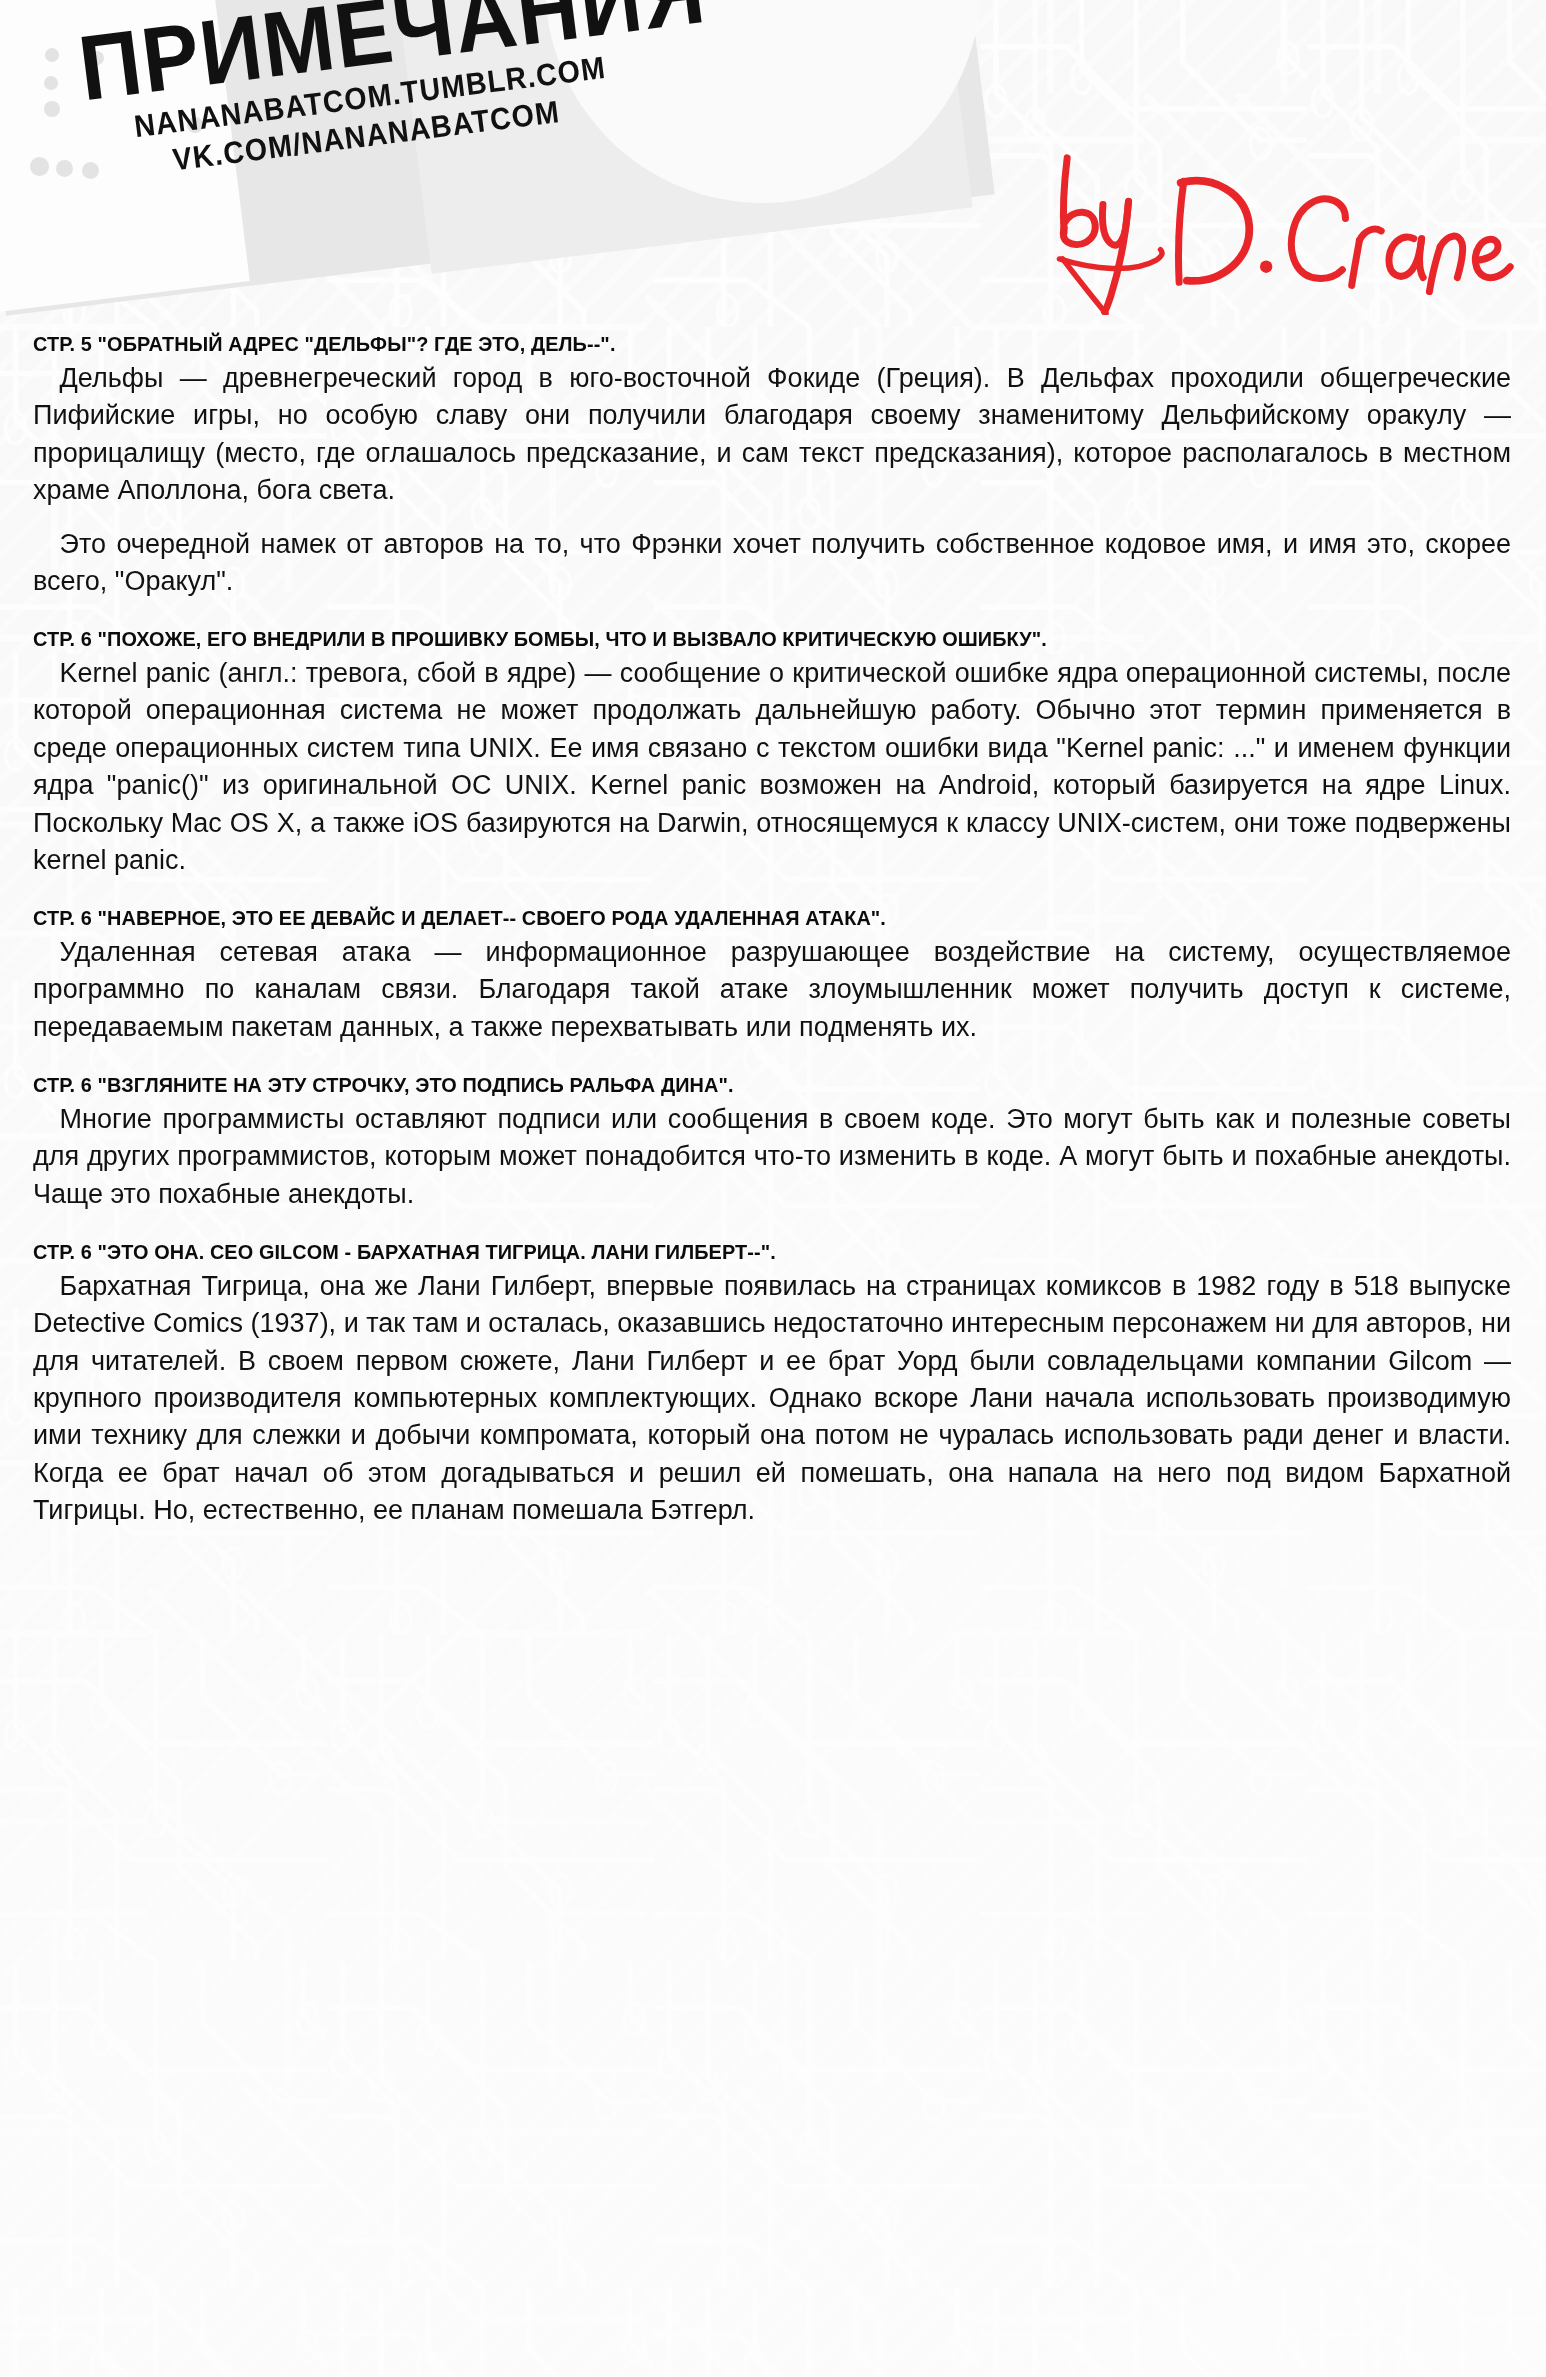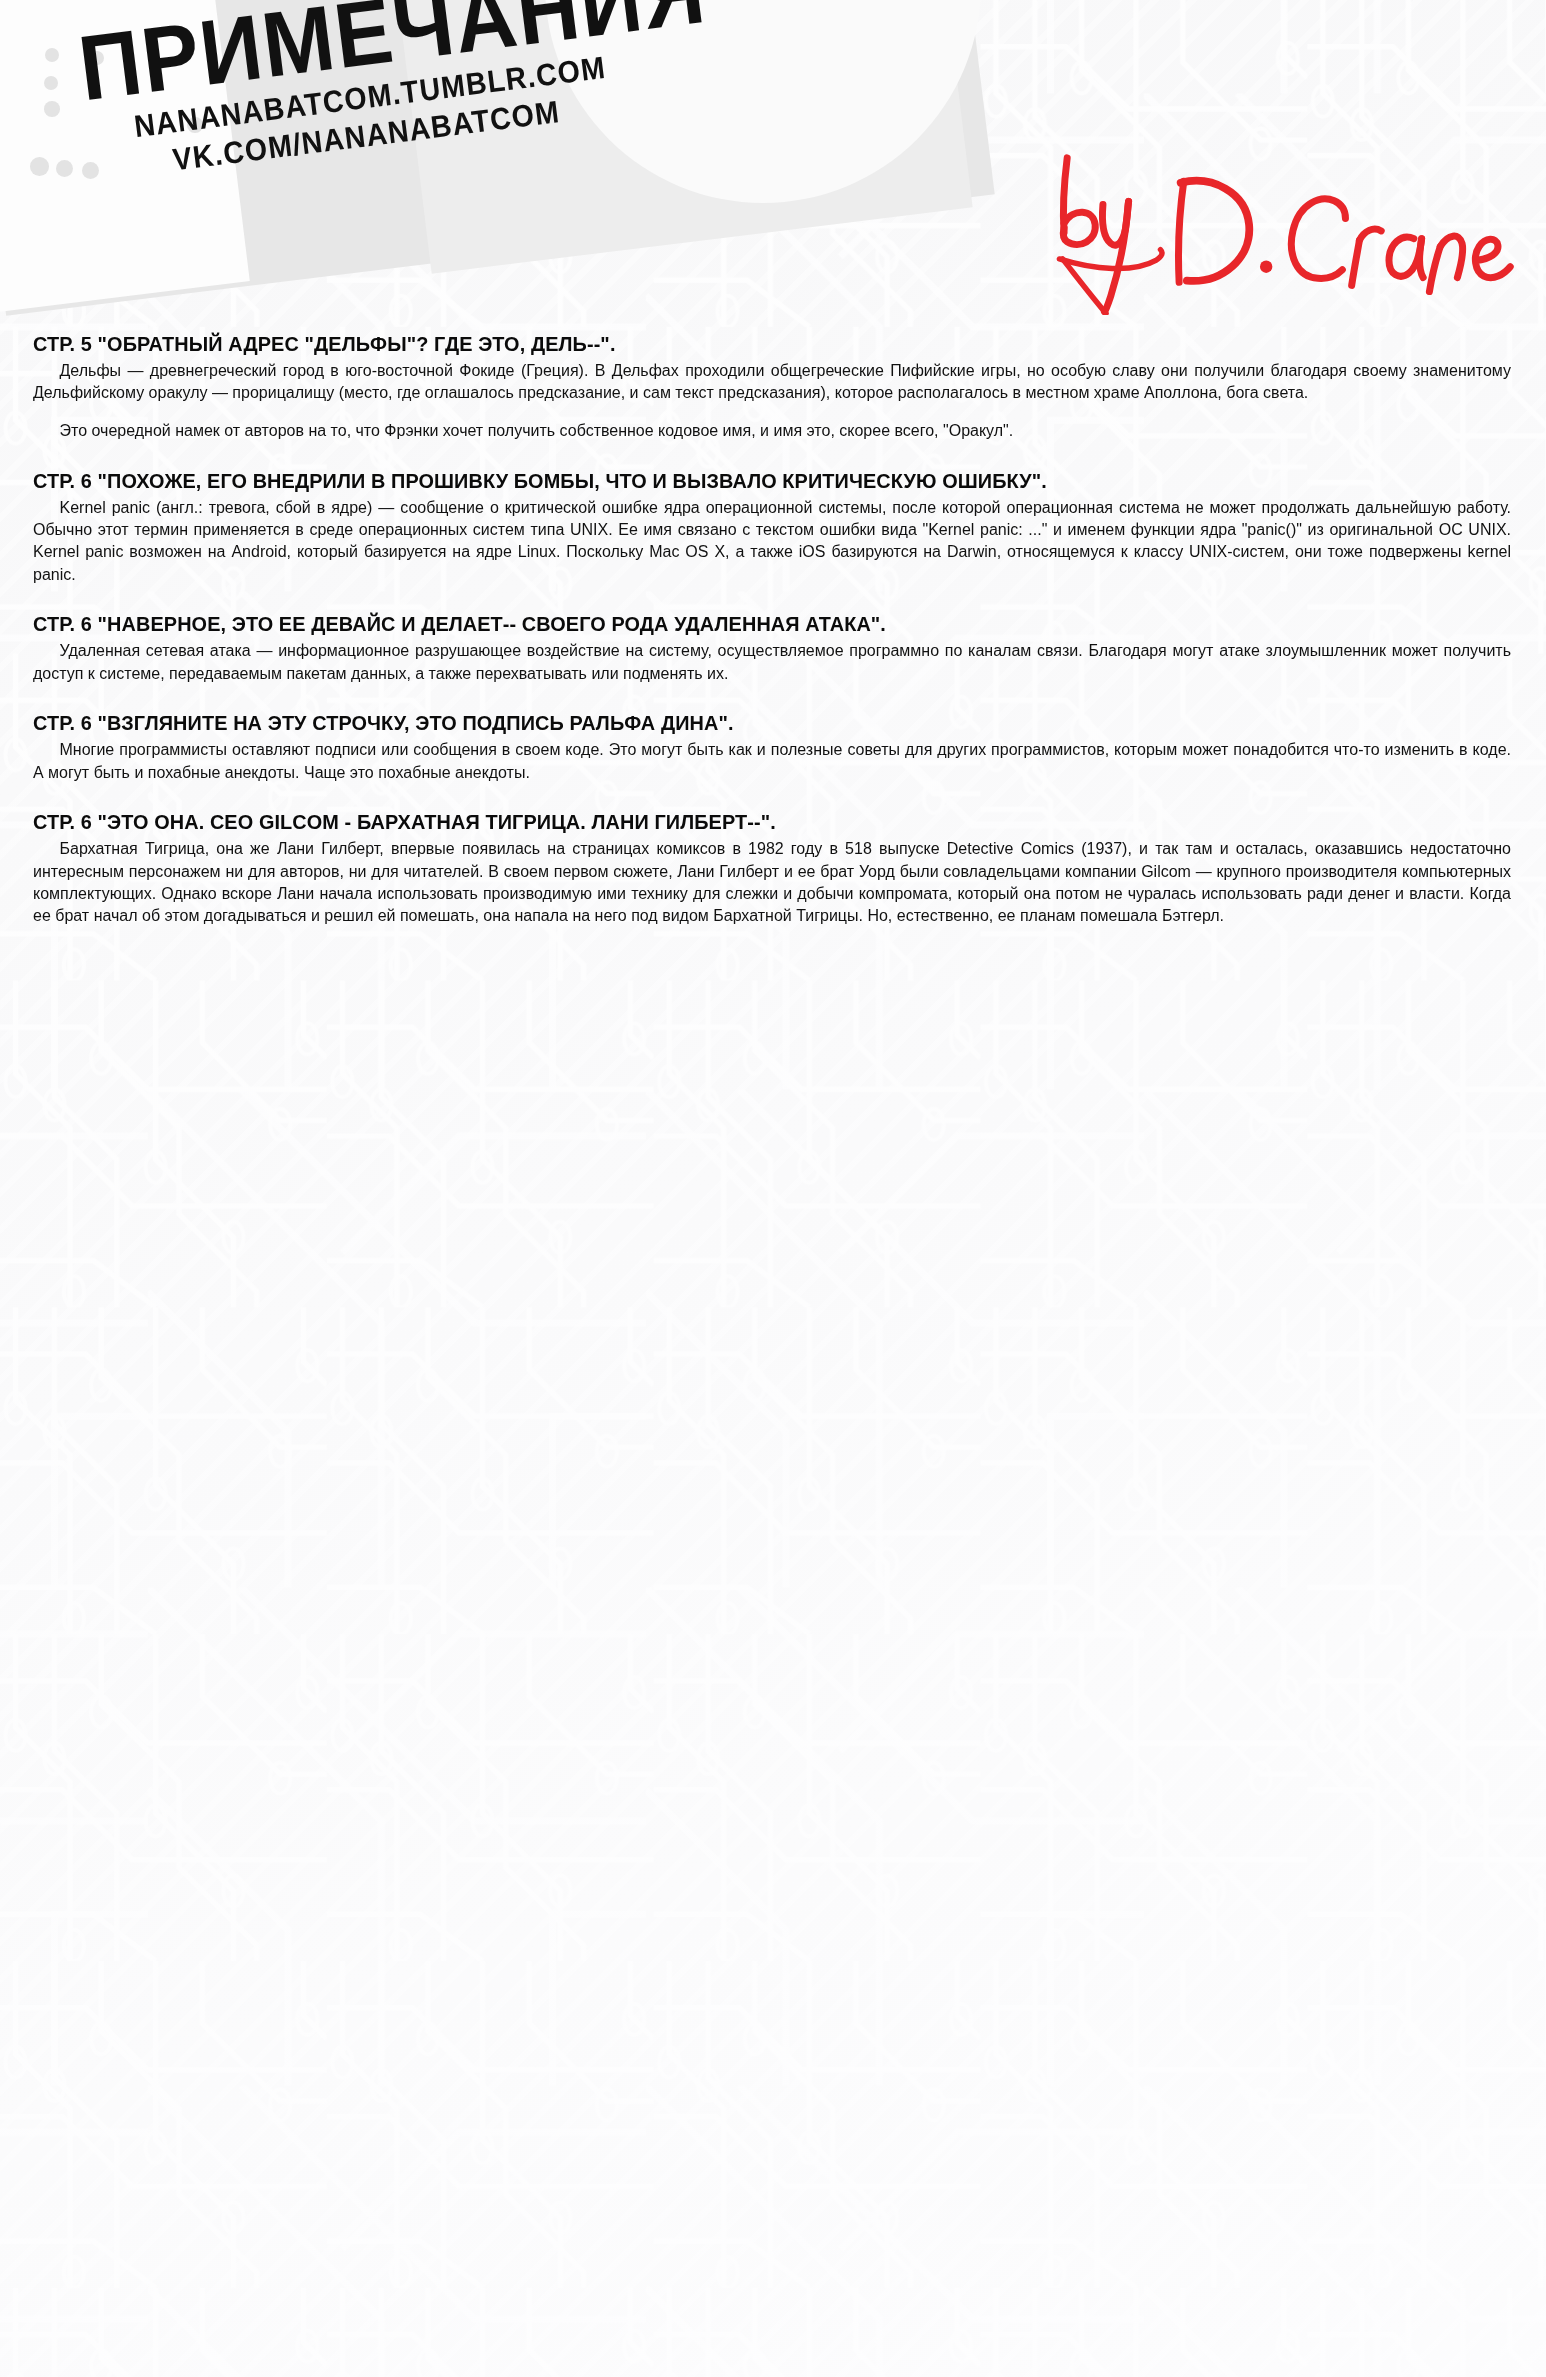--- a/index.html
+++ b/index.html
@@ -178,21 +178,21 @@
     line-height: 1.38;
     letter-spacing: 0.1px;
     color: #0b0b0b;
     transform: scaleX(0.965);
     transform-origin: left center;
   }
 
   .section-body {
     margin: 0;
     font-family: "Liberation Sans", "DejaVu Sans", sans-serif;
-    font-size: 16px;
+    font-size: 27px;
     line-height: 1.385;
     color: #111111;
     text-align: justify;
     text-indent: 26.5px;
     text-justify: inter-word;
     hyphens: none;
   }
 
   .section-body + .section-body { margin-top: 16px; }
   .gap-md { height: 20px; }
@@ -316,21 +316,21 @@
 
     <div class="section">
       <div class="section-heading">СТР. 6 "ПОХОЖЕ, ЕГО ВНЕДРИЛИ В ПРОШИВКУ БОМБЫ, ЧТО И ВЫЗВАЛО КРИТИЧЕСКУЮ ОШИБКУ".</div>
       <p class="section-body">Kernel panic (англ.: тревога, сбой в ядре) — сообщение о критической ошибке ядра операционной системы, после которой операционная система не может продолжать дальнейшую работу. Обычно этот термин применяется в среде операционных систем типа UNIX. Ее имя связано с текстом ошибки вида "Kernel panic: ..." и именем функции ядра "panic()" из оригинальной ОС UNIX. Kernel panic возможен на Android, который базируется на ядре Linux. Поскольку Mac OS X, а также iOS базируются на Darwin, относящемуся к классу UNIX-систем, они тоже подвержены kernel panic.</p>
     </div>
 
     <div class="gap-md"></div>
 
     <div class="section">
       <div class="section-heading">СТР. 6 "НАВЕРНОЕ, ЭТО ЕЕ ДЕВАЙС И ДЕЛАЕТ-- СВОЕГО РОДА УДАЛЕННАЯ АТАКА".</div>
-      <p class="section-body">Удаленная сетевая атака — информационное разрушающее воздействие на систему, осуществляемое программно по каналам связи. Благодаря могут атаке злоумышленник может получить доступ к системе, передаваемым пакетам данных, а также перехватывать или подменять их.</p>
+      <p class="section-body">Удаленная сетевая атака — информационное разрушающее воздействие на систему, осуществляемое программно по каналам связи. Благодаря такой атаке злоумышленник может получить доступ к системе, передаваемым пакетам данных, а также перехватывать или подменять их.</p>
     </div>
 
     <div class="gap-md"></div>
 
     <div class="section">
       <div class="section-heading">СТР. 6 "ВЗГЛЯНИТЕ НА ЭТУ СТРОЧКУ, ЭТО ПОДПИСЬ РАЛЬФА ДИНА".</div>
       <p class="section-body">Многие программисты оставляют подписи или сообщения в своем коде. Это могут быть как и полезные советы для других программистов, которым может понадобится что-то изменить в коде. А могут быть и похабные анекдоты. Чаще это похабные анекдоты.</p>
     </div>
 
     <div class="gap-md"></div>

